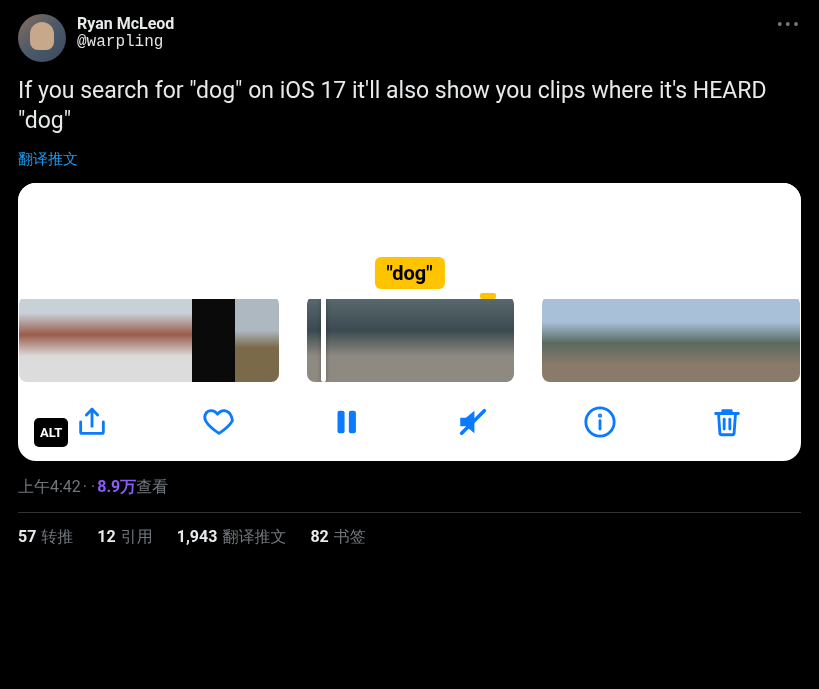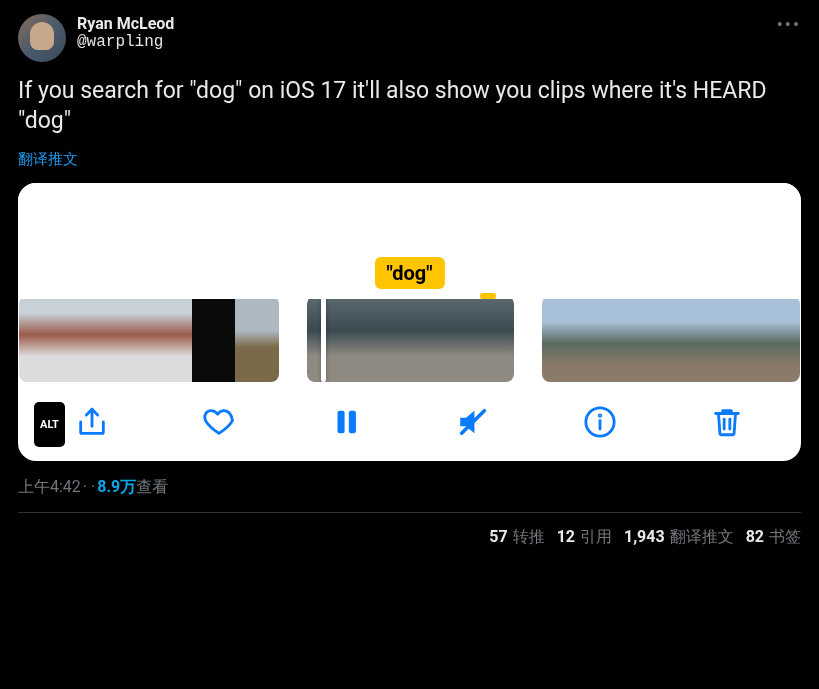--- a/index.html
+++ b/index.html
@@ -155,46 +155,45 @@
     justify-content: center;
   }
   .tool-icn svg { width: 100%; height: 100%; }
   .alt-badge {
     position: absolute;
     left: 16px;
     bottom: 14px;
     background: #000;
     color: #fff;
     font-weight: 700;
-    font-size: 11px;
-    padding: 16px 6px;
+    font-size: 13px;
+    padding: 7px 6px;
     border-radius: 5px;
     cursor: pointer;
   }
   .meta-row {
     margin-top: 16px;
     font-size: 16px;
     color: #71767b;
     display: flex;
     align-items: baseline;
   }
   .meta-row .dot { margin: 0 2px; }
-  .views-num { color: #0ea5e9; font-weight: 700; }
+  .views-num { color: #8b5cf6; font-weight: 700; }
   .divider {
     height: 1px;
     background: #2f3336;
     margin-top: 14px;
   }
   .stats-row {
     display: flex;
-    gap: 12px;
+    gap: 24px;
     margin-top: 14px;
     font-size: 16px;
     color: #71767b;
-    justify-content: flex-end;
   }
   .stat { display: flex; gap: 5px; cursor: pointer; }
   .stat .num { color: #e7e9ea; font-weight: 700; }
 </style>
 </head>
 <body>
 
 <div class="tweet">
 
   <div class="header">

